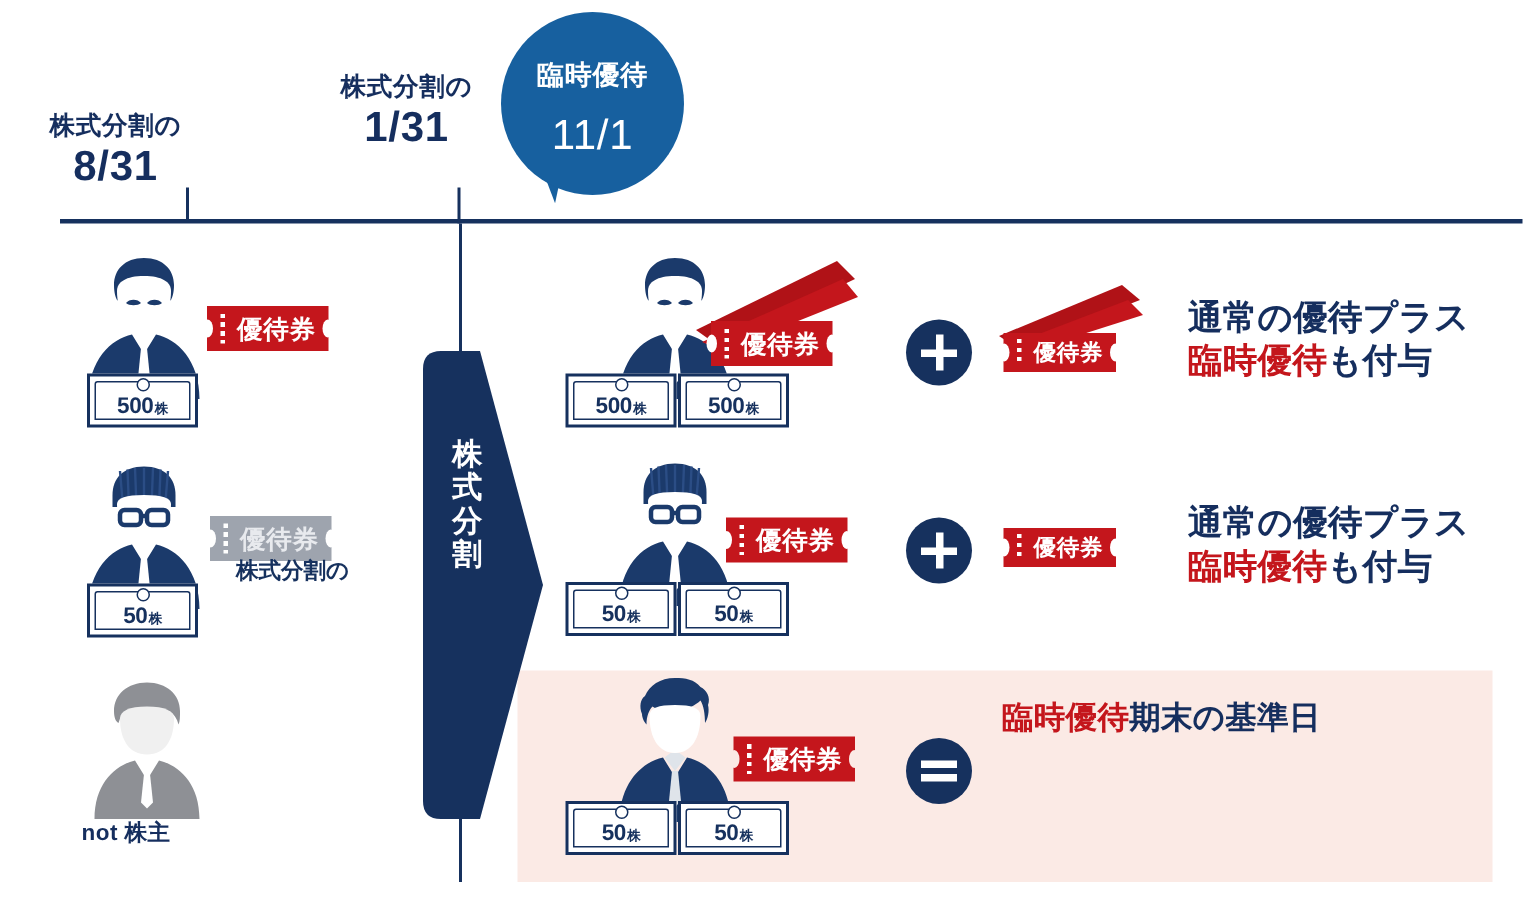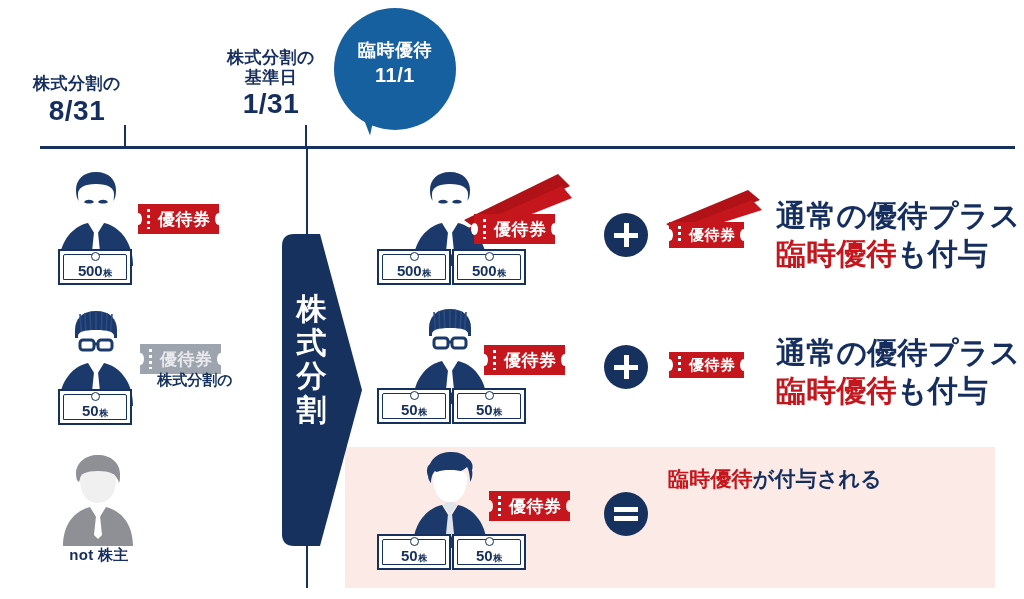--- a/index.html
+++ b/index.html
@@ -25,30 +25,30 @@
   .date-label .cap{font-size:17px;letter-spacing:0.5px;}
   .date-label .num{font-size:28px;letter-spacing:0.5px;margin-top:1px;}
 
   #label-0831{left:2px;top:74px;width:150px;}
   #label-1031{left:196px;top:48px;width:150px;}
 
   
   #callout-bubble{left:334px;top:8px;width:122px;height:122px;border-radius:50%;
     background:#17609f;color:#fff;text-align:center;}
   #callout-bubble .cb-cap{font-size:18px;font-weight:700;margin-top:30px;letter-spacing:0.5px;}
-  #callout-bubble .cb-num{font-size:20px;font-weight:700;margin-top:2px;letter-spacing:0.5px;}
+  #callout-bubble .cb-num{font-size:28px;font-weight:400;margin-top:12px;letter-spacing:0.5px;}
   #callout-tail{left:336px;top:98px;width:0;height:0;
     border-left:16px solid transparent;border-right:22px solid #17609f;border-bottom:34px solid transparent;
     transform:rotate(12deg);}
 
   
   #split-arrow{left:272px;top:232px;width:92px;height:316px;}
   #split-arrow svg{display:block;}
   #split-arrow-label{left:292px;top:292px;width:40px;text-align:center;color:#ffffff;
-    font-size:30px;font-weight:700;line-height:1.12;letter-spacing:1px;}
+    font-size:20px;font-weight:700;line-height:1.12;letter-spacing:1px;}
 
   
   .person{position:absolute;}
   .person svg{display:block;}
 
   
   .cert{position:absolute;}
   .cert .cert-box{width:74px;height:36px;border:2px solid #16315e;background:#fff;
     position:relative;box-sizing:border-box;}
   .cert .cert-inner{position:absolute;left:3px;top:3px;right:3px;bottom:3px;
@@ -76,36 +76,36 @@
   .ticket.sm .tk, .ticket.sm .tk-body{height:26px;}
   .ticket.sm .tk-label{font-size:15px;}
   .ticket.sm .perf{height:17px;top:4px;}
 
   
   .fan{position:absolute;}
 
   
   #no-benefit-caption{left:140px;top:371px;width:110px;text-align:center;color:#16315e;
     font-size:15px;font-weight:700;}
-  #not-holder-caption{left:44px;top:546px;width:110px;text-align:center;color:#152e5e;
+  #not-holder-caption{left:29px;top:546px;width:110px;text-align:center;color:#152e5e;
     font-size:15px;font-weight:700;letter-spacing:0.3px;}
 
   
   .op{position:absolute;width:44px;height:44px;border-radius:50%;background:#16315e;}
   .op .bar{position:absolute;background:#fff;}
   .op.plus .h{left:10px;top:19.5px;width:24px;height:5px;}
   .op.plus .v{left:19.5px;top:10px;width:5px;height:24px;}
   .op.eq .e1{left:10px;top:15px;width:24px;height:5px;}
   .op.eq .e2{left:10px;top:24px;width:24px;height:5px;}
 
   
   .result{position:absolute;color:#152e5e;font-weight:700;line-height:1.28;letter-spacing:0.2px;}
   .result .l{display:block;white-space:nowrap;}
   .result .red{color:#c4161c;}
-  .r-lg{font-size:30px;}
+  .r-lg{font-size:23px;margin-left:16px;}
   .r-sm{font-size:21px;}
 </style>
 </head>
 <body>
 
 <div class="stage">
 
   <div class="abs" id="pink-panel"></div>
 
   <div class="abs" id="timeline-axis"></div>
@@ -113,21 +113,20 @@
   <div class="abs tick" id="tick-1031"></div>
   <div class="abs" id="vline-1031"></div>
 
   <div class="abs date-label" id="label-0831">
     <div class="cap">株式分割の</div>
     <div class="num">8/31</div>
   </div>
 
   <div class="abs date-label" id="label-1031">
     <div class="cap">株式分割の</div>
-    <div class="cap">基準日</div>
     <div class="num">1/31</div>
   </div>
 
   <div class="abs" id="callout-tail"></div>
   <div class="abs" id="callout-bubble">
     <div class="cb-cap">臨時優待</div>
     <div class="cb-num">11/1</div>
   </div>
 
   <div class="abs" id="split-arrow">
@@ -361,16 +360,16 @@
       <div class="cert-txt"><span>50</span><span class="unit">株</span></div>
     </div>
   </div>
 
   <div class="op eq" style="left:604px;top:492px;">
     <div class="bar e1"></div>
       <div class="bar e2"></div>
   </div>
 
   <div class="result r-sm" style="left:668px;top:466px;">
-    <span class="l"><span class="red">臨時優待</span><span>が付与される</span></span>
+    <span class="l"><span class="red">臨時優待</span><span>期末の基準日</span></span>
   </div>
 
 </div>
 
 </body></html>

